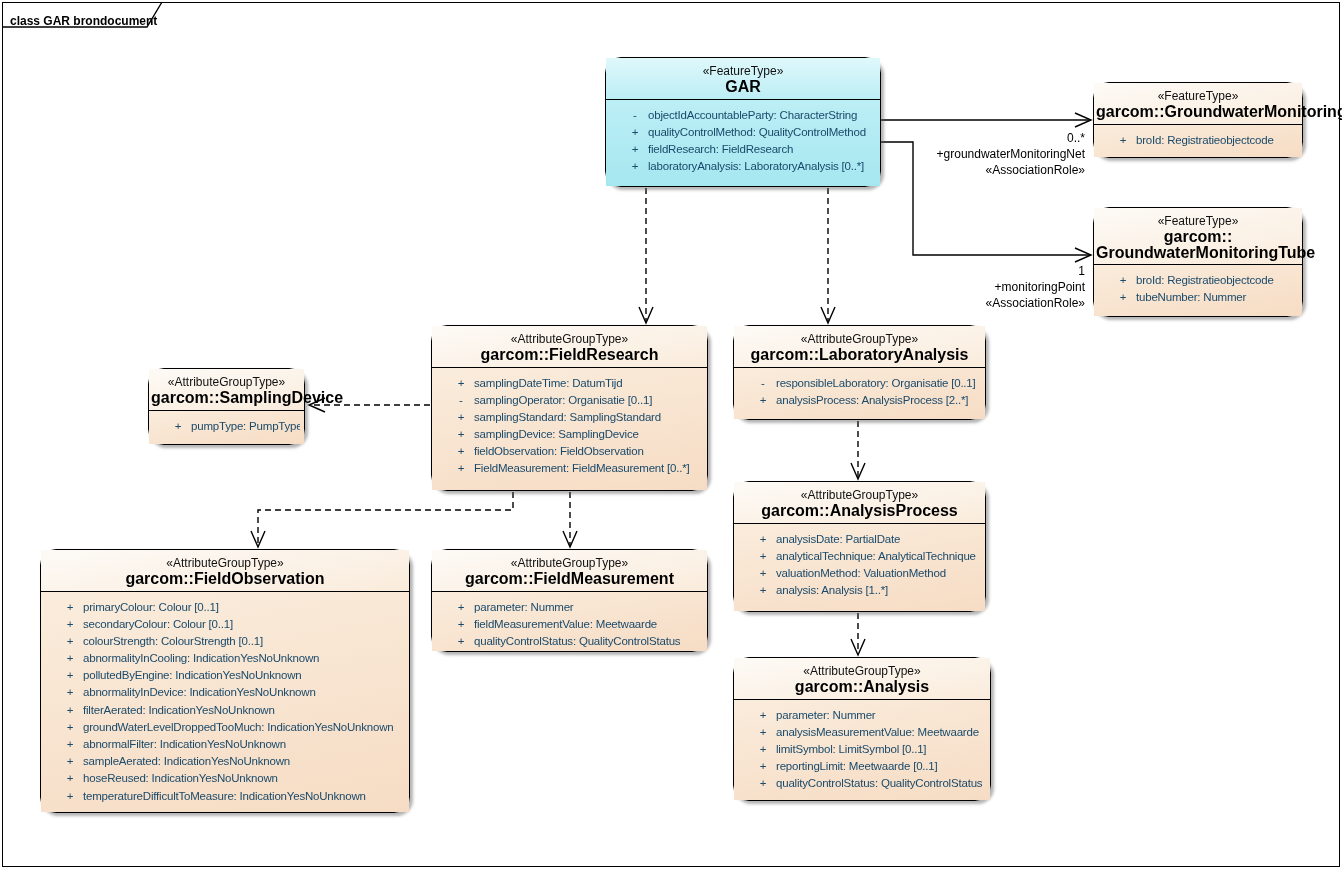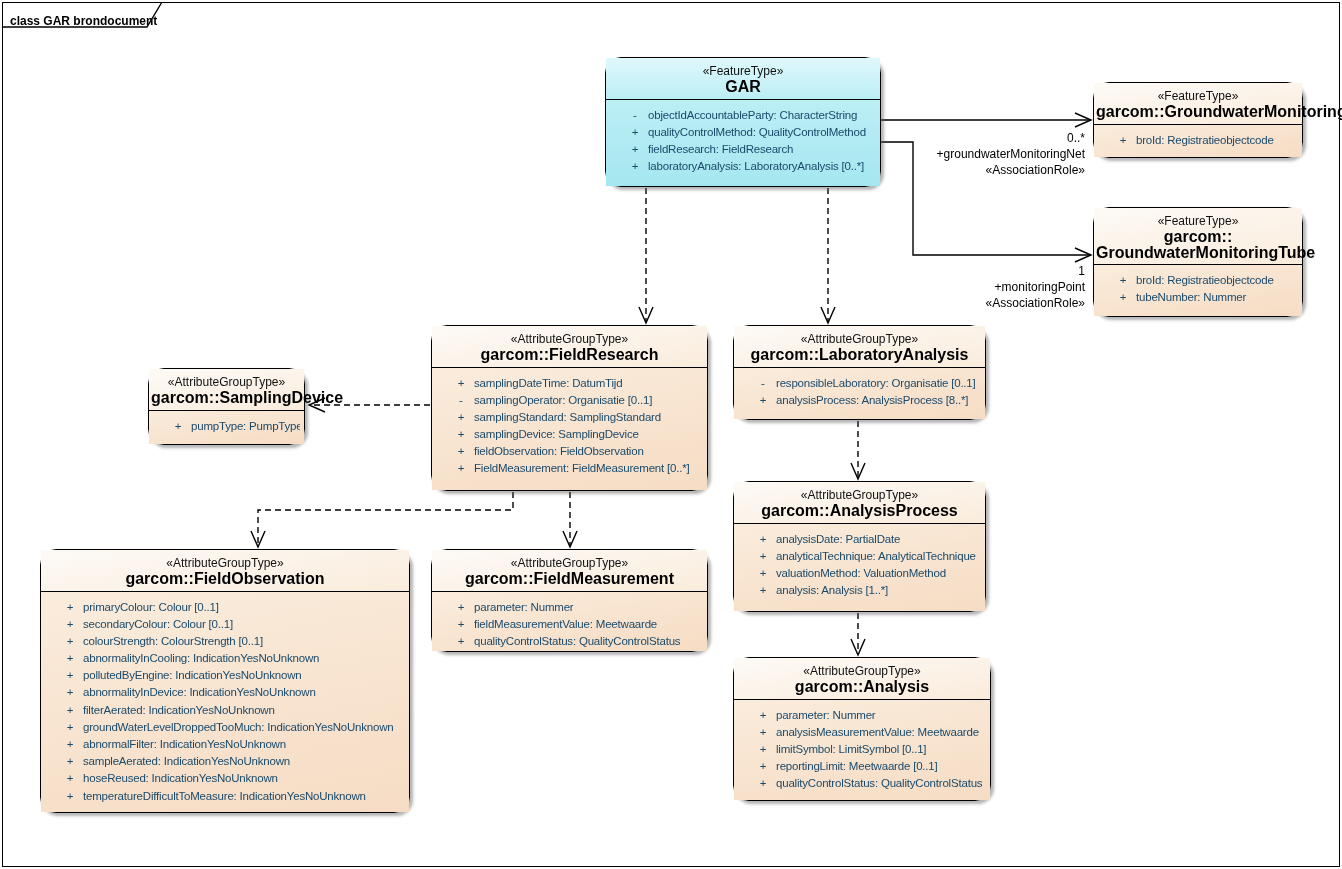--- a/index.html
+++ b/index.html
@@ -159,21 +159,21 @@
     <div class="uml-head">
       <div class="stereo">«AttributeGroupType»</div>
       <div class="cname">garcom::LaboratoryAnalysis</div>
     </div>
     <div class="uml-attrs">
   <div class="attr-row">
     <span class="vis">-</span><span class="atext">responsibleLaboratory: Organisatie [0..1]</span>
   </div>
 
   <div class="attr-row">
-    <span class="vis">+</span><span class="atext">analysisProcess: AnalysisProcess [8..*]</span>
+    <span class="vis">+</span><span class="atext">analysisProcess: AnalysisProcess [2..*]</span>
   </div>
 </div>
   </div>
 
   <div class="uml-class group" style="left:148px;top:368px;width:157px;height:77px;">
     <div class="uml-head">
       <div class="stereo">«AttributeGroupType»</div>
       <div class="cname">garcom::SamplingDevice</div>
     </div>
     <div class="uml-attrs">

